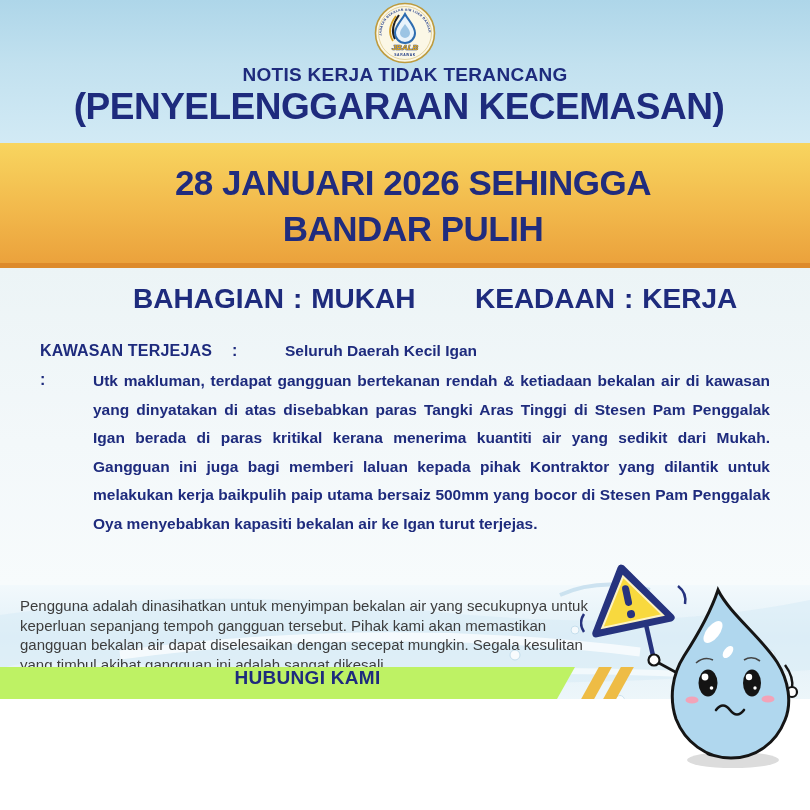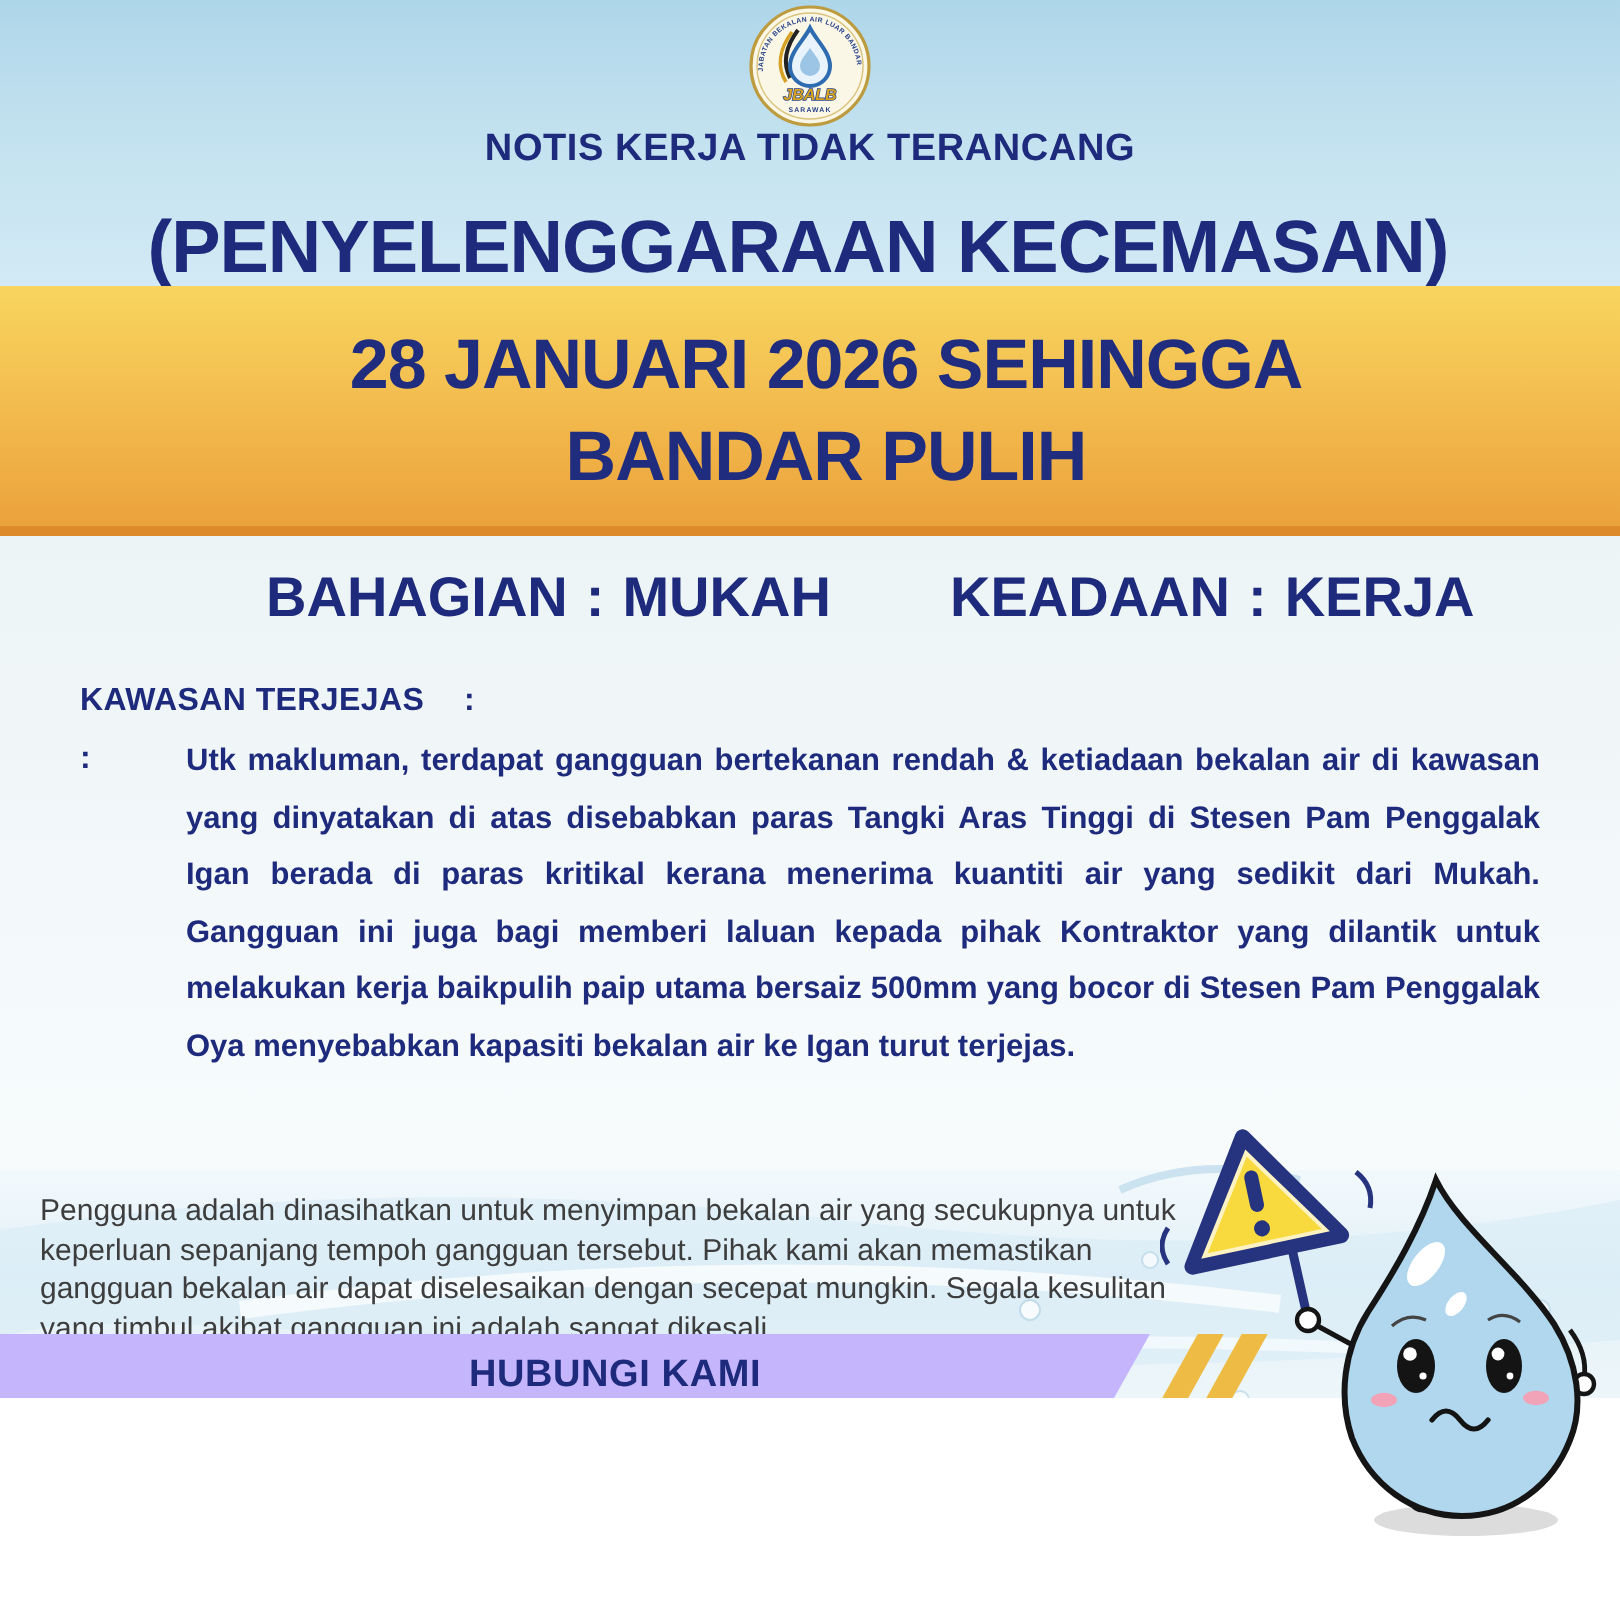--- a/index.html
+++ b/index.html
@@ -6,21 +6,21 @@
   html,body { width:810px; height:810px; }
   body { font-family:"Liberation Sans", sans-serif; }
   .canvas { position:relative; width:810px; height:810px; overflow:hidden; background:#fff; }
 
   
   .top-section { position:absolute; left:0; top:0; width:810px; height:143px;
     background:linear-gradient(180deg,#aed6e9 0%,#c2e1ef 45%,#d2eaf5 100%); }
   .logo { position:absolute; left:374px; top:2px; }
   .subtitle { position:absolute; left:0; top:64px; width:810px; text-align:center;
     font-size:19px; font-weight:700; color:#1e2b7d; letter-spacing:.3px; }
-  .main-title { position:absolute; left:0; top:103px; width:798px; text-align:center;
+  .main-title { position:absolute; left:0; top:86px; width:798px; text-align:center;
     font-size:37px; font-weight:700; color:#1e2b7d; letter-spacing:-.5px; }
 
   
   .date-banner { position:absolute; left:0; top:143px; width:810px; height:125px;
     background:linear-gradient(180deg,#f8d55f 0%,#f2b94c 55%,#eba23c 100%);
     border-bottom:5px solid #dd8a2b; text-align:center; padding-top:17px;padding-left:16px; }
   .date-line { font-size:35px; line-height:46px; font-weight:700; color:#202c7e; letter-spacing:-.5px; }
 
   
   .body-section { position:absolute; left:0; top:268px; width:810px; height:317px;
@@ -41,22 +41,22 @@
 
   
   .water-band { position:absolute; left:0; top:585px; width:810px; height:115px;
     background:linear-gradient(180deg,#f2f9fc 0%,#e2f0f8 45%,#edf6fa 100%); }
   .splash-deco { position:absolute; left:0; top:560px; width:810px; height:150px; pointer-events:none; }
   .disclaimer { position:absolute; left:20px; top:596px; width:575px;
     font-size:15px; color:#3d3d3d; line-height:19.5px; }
 
   
   .gold-bar { position:absolute; left:0; top:667px; width:575px; height:32px;
-    background:#c4b5fd; clip-path:polygon(0 0,100% 0,calc(100% - 18px) 100%,0 100%);
-    display:flex; align-items:flex-end; justify-content:center; }
+    background:#bef264; clip-path:polygon(0 0,100% 0,calc(100% - 18px) 100%,0 100%);
+    display:flex; align-items:flex-start; justify-content:center; }
   .gold-bar span { font-size:19px; font-weight:700; color:#1e2b7d; letter-spacing:.3px; padding-left:40px; }
   .bar-stripe { position:absolute; top:667px; width:13px; height:32px; background:#eebc45; transform:skewX(-29deg); }
   .stripe-1 { left:590px; }
   .stripe-2 { left:612px; }
 
   
   .footer { position:absolute; left:0; top:699px; width:810px; height:111px; background:#fff; }
 
   .mascot { position:absolute; left:580px; top:562px; }
 </style>
@@ -99,20 +99,21 @@
     </div>
     <div class="region-item region-daerah">
       <span>KEADAAN</span><span class="sep">:</span><span>KERJA</span>
     </div>
   </div>
 
   <div class="details">
     <div class="detail-row">
       <div class="detail-label">KAWASAN TERJEJAS</div>
       <div class="detail-colon">:</div>
+      <div class="detail-value single">Seluruh Daerah Kecil Igan</div>
     </div>
     <div class="detail-row">
       <div class="detail-colon">:</div>
       <div class="detail-value paragraph">Utk makluman, terdapat gangguan bertekanan rendah &amp; ketiadaan bekalan air di kawasan yang dinyatakan di atas disebabkan paras Tangki Aras Tinggi di Stesen Pam Penggalak Igan berada di paras kritikal kerana menerima kuantiti air yang sedikit dari Mukah. Gangguan ini juga bagi memberi laluan kepada pihak Kontraktor yang dilantik untuk melakukan kerja baikpulih paip utama bersaiz 500mm yang bocor di Stesen Pam Penggalak Oya menyebabkan kapasiti bekalan air ke Igan turut terjejas.</div>
     </div>
   </div>
 
   <div class="water-band"></div>
   <svg class="splash-deco" width="810" height="150" viewBox="0 0 810 150">
     <path d="M0,55 Q200,25 420,50 T810,40 L810,110 Q500,135 240,112 T0,118 Z" fill="#d7ebf5" opacity=".55"></path>

